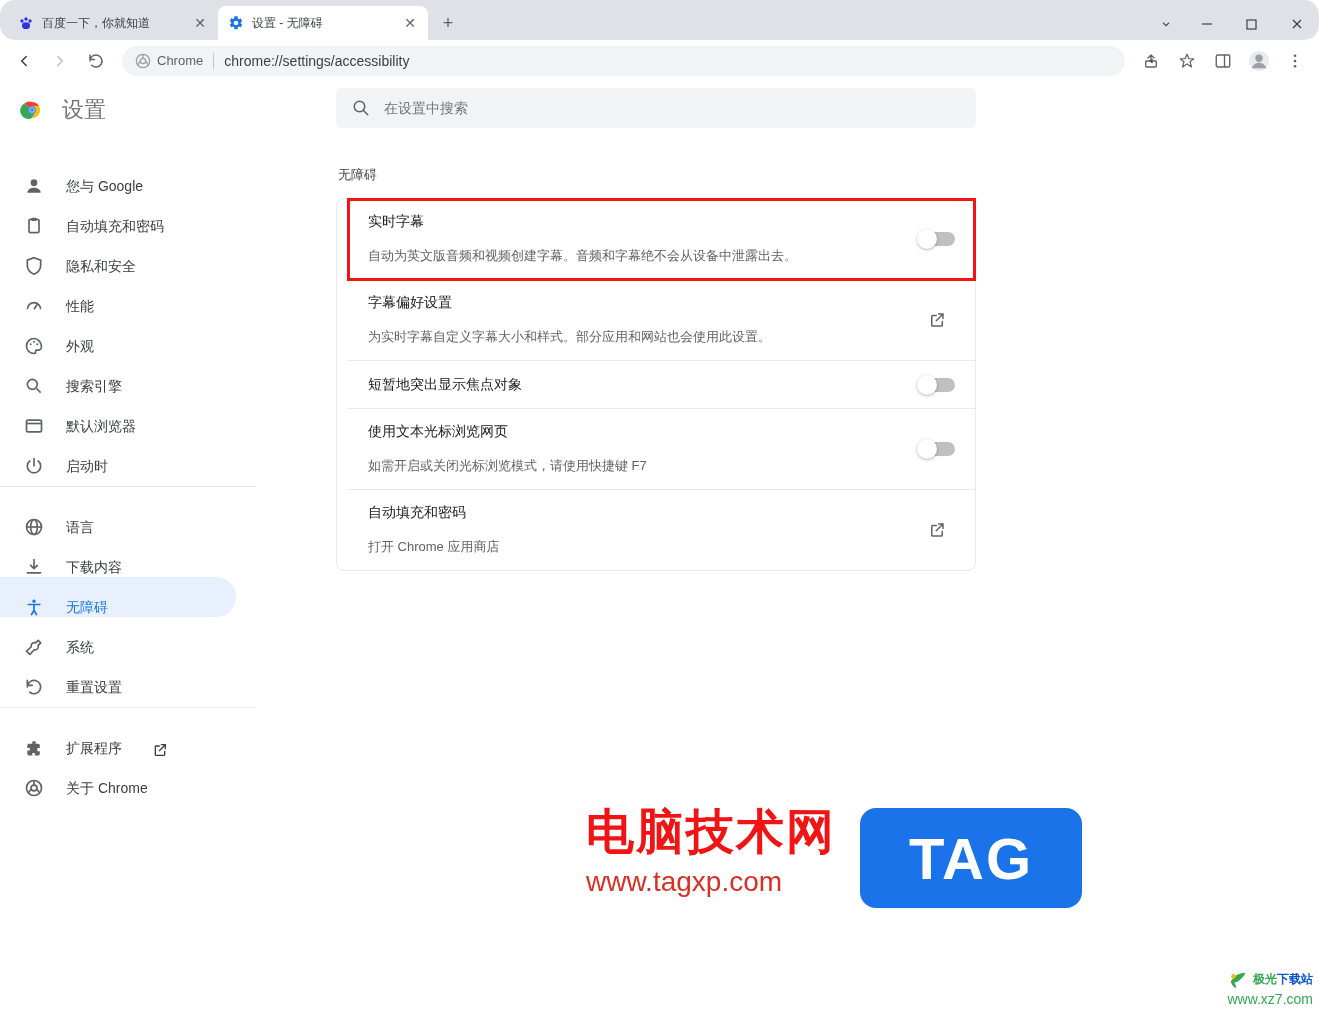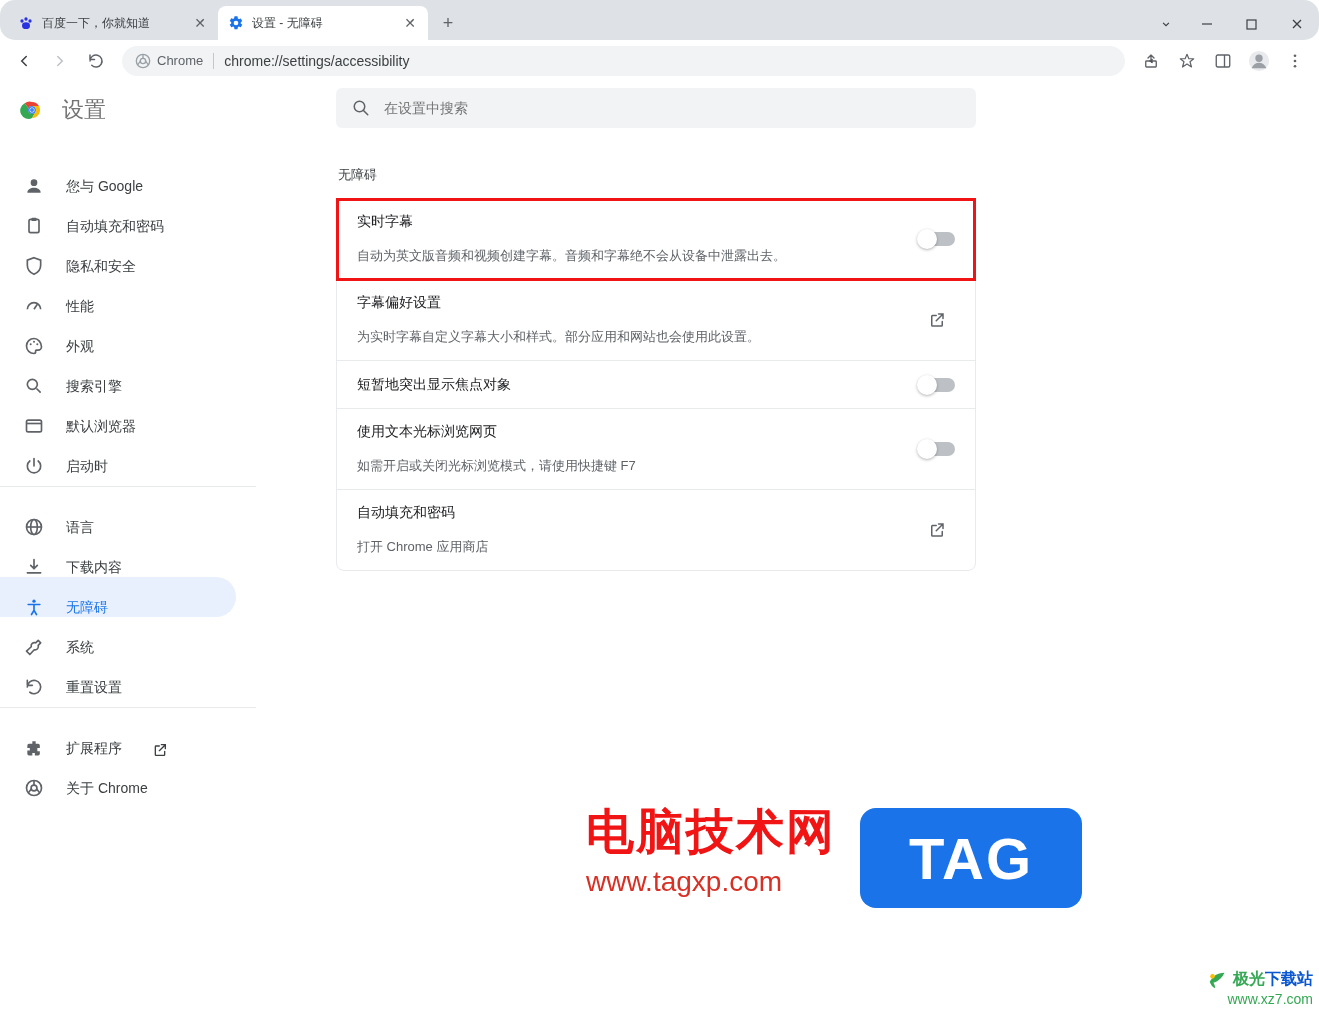--- a/index.html
+++ b/index.html
@@ -39,21 +39,21 @@
   .sidebar { width: 256px; padding-top: 74px; }
   .side-item { display:flex; align-items:flex-end; height: 40px; padding-left: 24px; gap: 22px; color:#3c4043; font-size: 14px; cursor:pointer; border-radius: 0 20px 20px 0; margin-right: 20px; }
   .side-item .icon { width: 20px; height: 20px; color:#5f6368; display:flex; align-items:center; justify-content:center; }
   .side-item.active { background:#e8f0fe; color:#1a73e8; }
   .side-item.active .icon { color:#1a73e8; }
   .side-sep { height: 1px; background:#e8eaed; margin: 10px 0 10px 0; }
   .side-item .ext-link { margin-left: 8px; }
 
   .content { flex:1; padding-top: 84px; padding-left: 80px; }
   .section-title { font-size: 13px; color:#3c4043; margin-bottom: 14px; margin-left: 2px; }
-  .card { width: 640px; border: 1px solid #e8eaed; border-radius: 8px; background:#fff; }
+  .card { width: 640px; border: 1px solid #e8eaed; border-radius: 8px; background:#fff;padding-left:11px; }
   .row { display:flex; align-items:center; padding: 14px 20px; border-bottom: 1px solid #e8eaed; min-height: 48px; cursor:pointer; }
   .row:last-child { border-bottom:none; }
   .row .txt { flex:1; }
   .row .txt .primary { font-size: 14px; color:#202124; }
   .row .txt .secondary { font-size: 13px; color:#5f6368; margin-top: 16px; }
   .row .action { width: 36px; display:flex; justify-content:center; }
   .row.highlighted { outline: 3px solid #f01414; outline-offset: -2px; }
 
   
   .toggle { width: 36px; height: 14px; background:#bdc1c6; border-radius: 7px; position:relative; }
@@ -61,21 +61,21 @@
 
   .external-icon { width:18px; height:18px; }
 
   
   .wm-main { position:absolute; left: 586px; top: 800px; }
   .wm-main .cn { font-size: 48px; font-weight: 700; color:#f01414; letter-spacing: 2px; }
   .wm-main .url { font-size: 28px; color:#d93025; font-weight: 400; margin-top: 2px; }
   .wm-tag { position:absolute; left: 860px; top: 808px; width: 222px; height: 100px; background:#1a73e8; border-radius: 16px; display:flex; align-items:center; justify-content:center; }
   .wm-tag span { color:#fff; font-size: 58px; font-weight: 800; letter-spacing: 2px; }
   .wm-corner { position:absolute; right: 6px; bottom: 6px; text-align:right; }
-  .wm-corner .a { font-size: 16px; color:#0b57d0; font-weight:600; }
+  .wm-corner .a { font-size: 12px; color:#0b57d0; font-weight:600; }
   .wm-corner .a .g { color:#34a853; }
   .wm-corner .b { font-size: 14px; color:#34a853; }
 
   svg { display:block; }
 </style>
 </head>
 <body>
 
 <div class="titlebar">
   <div class="tabs">

